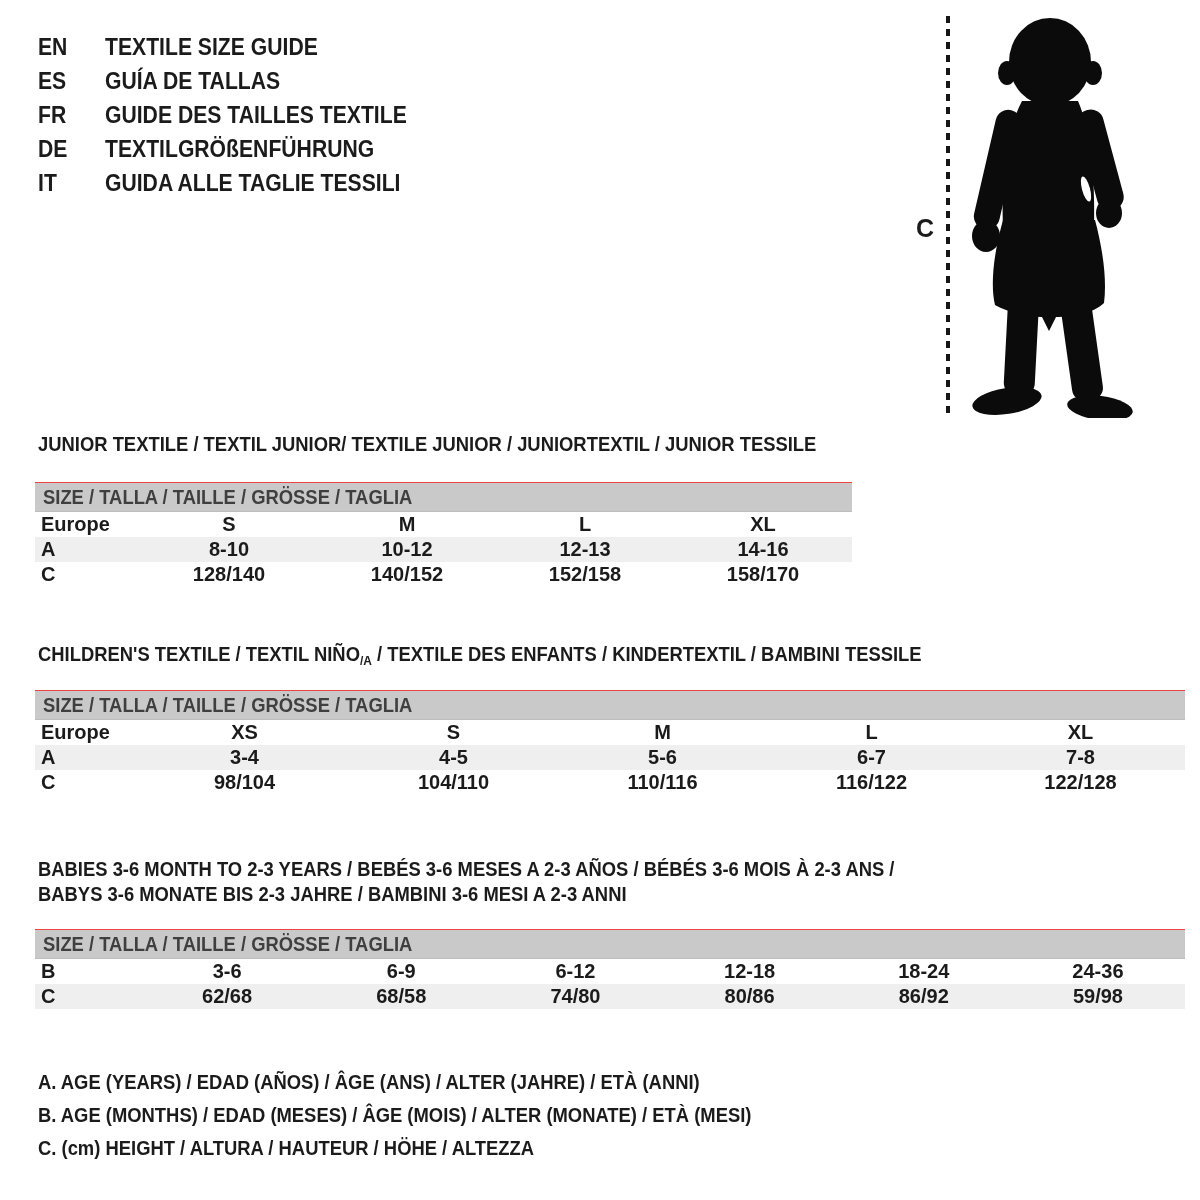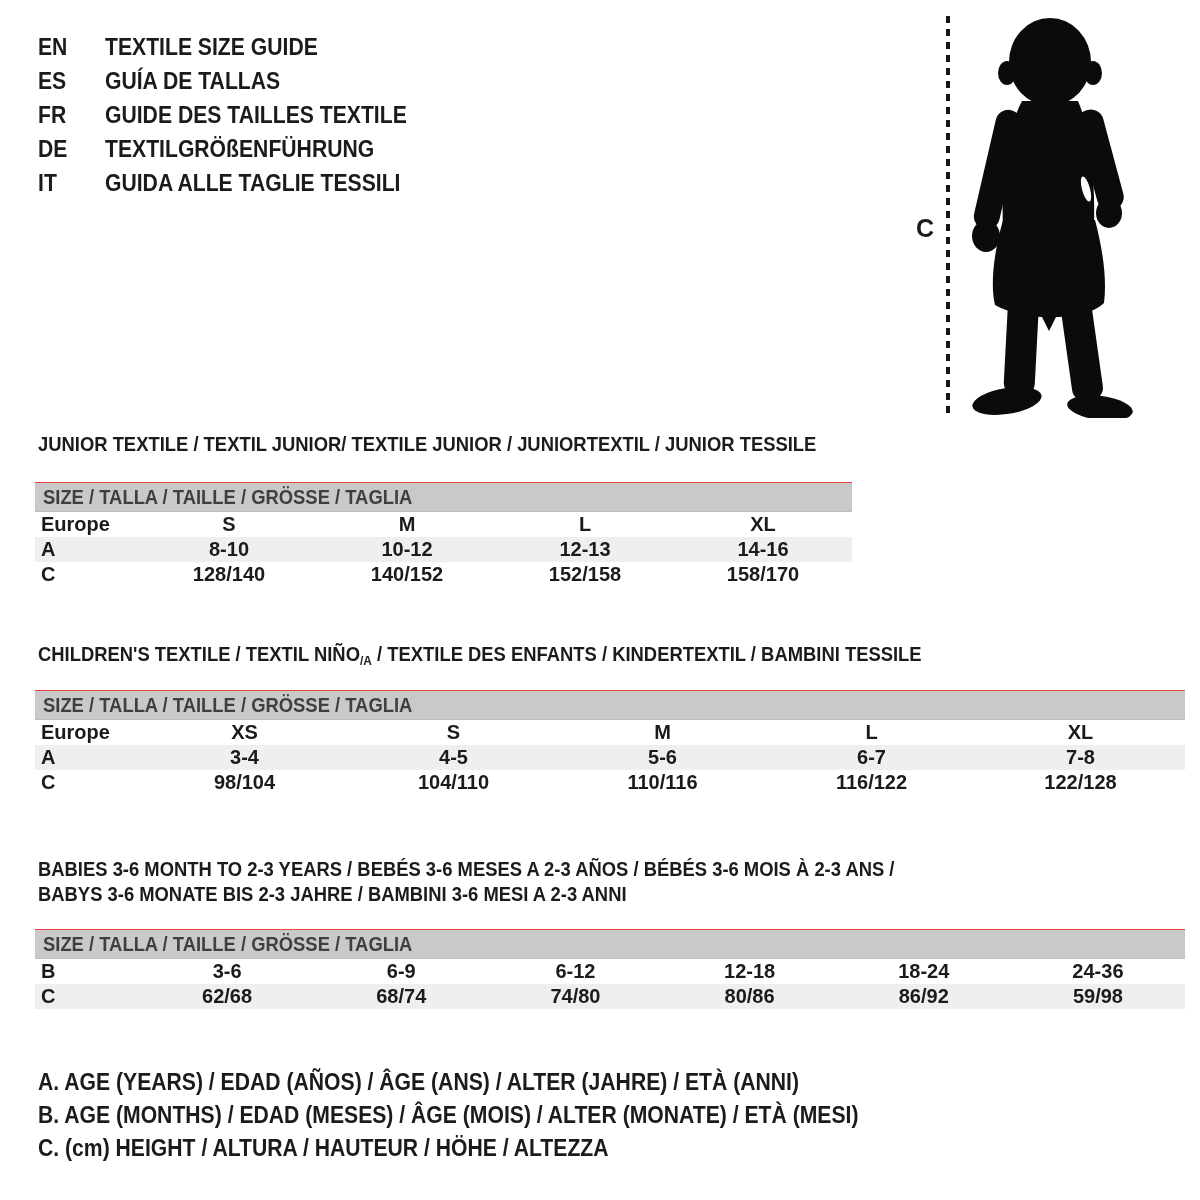--- a/index.html
+++ b/index.html
@@ -37,21 +37,21 @@
     display:flex; align-items:center; padding-left:8px; box-sizing:border-box;
     color:#3f3f3f; font-size:20px;
   }
   .trow { display:flex; align-items:center; height:25px; font-size:20px; }
   .trow.stripe { background:#efefef; }
   .tlabel { width:105px; padding-left:6px; box-sizing:border-box; }
   .tcell { flex:1; text-align:center; }
 
   
   .legend { position:absolute; left:38px; top:1066px; }
-  .legend-line { height:33px; display:flex; align-items:center; font-size:23px; }
+  .legend-line { height:33px; display:flex; align-items:center; font-size:20px; }
 </style>
 </head>
 <body>
 
 <div class="canvas">
 
   <div class="lang-block">
     <div class="lang-row">
       <span class="lang-code"><span class="cond">EN</span></span>
       <span class="cond">TEXTILE SIZE GUIDE</span>
@@ -173,21 +173,21 @@
       <span class="tcell">3-6</span>
       <span class="tcell">6-9</span>
       <span class="tcell">6-12</span>
       <span class="tcell">12-18</span>
       <span class="tcell">18-24</span>
       <span class="tcell">24-36</span>
     </div>
     <div class="trow stripe">
       <span class="tlabel">C</span>
       <span class="tcell">62/68</span>
-      <span class="tcell">68/74</span>
+      <span class="tcell">68/58</span>
       <span class="tcell">74/80</span>
       <span class="tcell">80/86</span>
       <span class="tcell">86/92</span>
       <span class="tcell">59/98</span>
     </div>
   </div>
 
   <div class="legend">
     <div class="legend-line">
       <span class="cond">A. AGE (YEARS) / EDAD (AÑOS) / ÂGE (ANS) / ALTER (JAHRE) / ETÀ (ANNI)</span>

